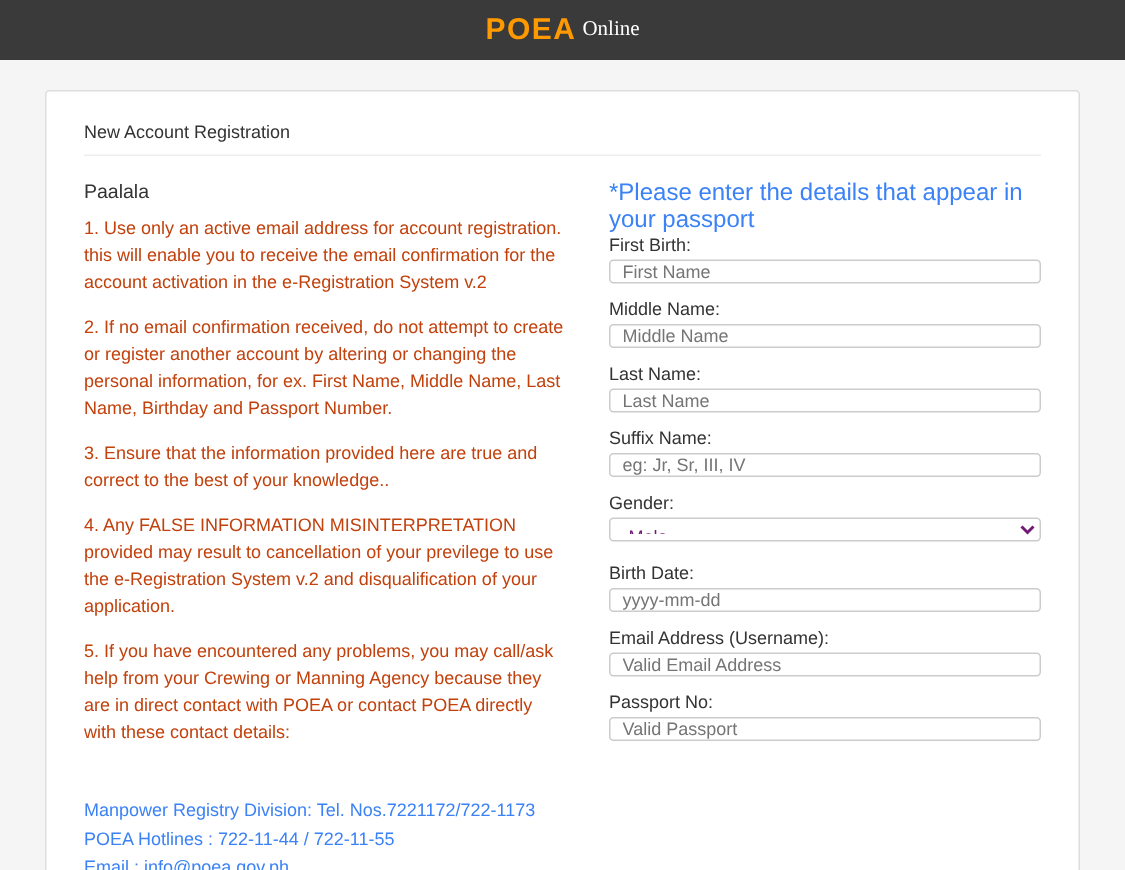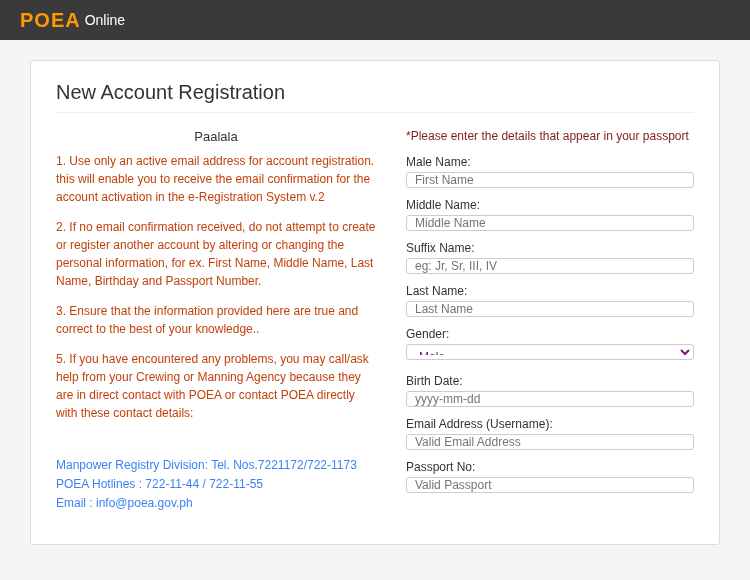--- a/index.html
+++ b/index.html
@@ -8,45 +8,47 @@
       font-size: 13px;
       background: #f0f0f0;
       color: #333;
     }
     .top-bar {
       background: #3a3a3a;
       height: 40px;
       display: flex;
       align-items: center;
       padding: 0 20px;
+      justify-content: center;
     }
     .top-bar .logo-poea {
       color: #f90;
       font-weight: bold;
       font-size: 20px;
       letter-spacing: 1px;
     }
     .top-bar .logo-online {
       color: #fff;
       font-size: 14px;
       margin-left: 4px;
+      font-family: Liberation Serif, serif;
     }
     .page-wrapper {
       background: #f5f5f5;
       min-height: 540px;
       padding: 20px 30px;
     }
     .card {
       background: #fff;
       border: 1px solid #ddd;
       border-radius: 3px;
       padding: 20px 25px 30px 25px;
     }
     .card-title {
-      font-size: 20px;
+      font-size: 12px;
       font-weight: normal;
       color: #333;
       margin-bottom: 16px;
       padding-bottom: 8px;
       border-bottom: 1px solid #eee;
     }
     .two-col {
       display: flex;
       gap: 30px;
     }
@@ -55,41 +57,39 @@
       flex-shrink: 0;
     }
     .right-col {
       flex: 1;
     }
     .paalala-title {
       font-size: 13px;
       color: #333;
       margin-bottom: 8px;
       font-weight: normal;
-      text-align: center;
     }
     .paalala-item {
       color: #c2410c;
       font-size: 12px;
       line-height: 1.5;
       margin-bottom: 12px;
     }
     .paalala-item span.num {
       font-weight: normal;
     }
     .contact-info {
       color: #3b82f6;
       font-size: 12px;
       line-height: 1.6;
       margin-top: 34px;
     }
     .passport-note {
-      font-size: 12px;
-      color: #7f1d1d;
-      margin-bottom: 12px;
+      font-size: 16px;
+      color: #3b82f6;
     }
     .form-group {
       margin-bottom: 10px;
     }
     .form-group label {
       display: block;
       font-size: 12px;
       color: #333;
       margin-bottom: 3px;
     }
@@ -129,47 +129,50 @@
         <div class="paalala-item">
           <span class="num">1. </span>Use only an active email address for account registration. this will enable you to receive the email confirmation for the account activation in the e-Registration System v.2
         </div>
         <div class="paalala-item">
           <span class="num">2. </span>If no email confirmation received, do not attempt to create or register another account by altering or changing the personal information, for ex. First Name, Middle Name, Last Name, Birthday and Passport Number.
         </div>
         <div class="paalala-item">
           <span class="num">3. </span>Ensure that the information provided here are true and correct to the best of your knowledge..
         </div>
         <div class="paalala-item">
+          <span class="num">4. </span>Any FALSE INFORMATION MISINTERPRETATION provided may result to cancellation of your previlege to use the e-Registration System v.2 and disqualification of your application.
+        </div>
+        <div class="paalala-item">
           <span class="num">5. </span>If you have encountered any problems, you may call/ask help from your Crewing or Manning Agency because they are in direct contact with POEA or contact POEA directly with these contact details:
         </div>
         <div class="contact-info">
           <div>Manpower Registry Division: Tel. Nos.7221172/722-1173</div>
           <div>POEA Hotlines : 722-11-44 / 722-11-55</div>
           <div>Email : info@poea.gov.ph</div>
         </div>
       </div>
 
       <div class="right-col">
         <div class="passport-note">*Please enter the details that appear in your passport</div>
 
         <div class="form-group">
-          <label>Male Name:</label>
+          <label>First Birth:</label>
           <input type="text" placeholder="First Name" style="">
         </div>
         <div class="form-group">
           <label>Middle Name:</label>
           <input type="text" placeholder="Middle Name" style="">
         </div>
         <div class="form-group">
+          <label>Last Name:</label>
+          <input type="text" placeholder="Last Name" style="">
+        </div>
+        <div class="form-group">
           <label>Suffix Name:</label>
           <input type="text" placeholder="eg: Jr, Sr, III, IV" style="">
-        </div>
-        <div class="form-group">
-          <label>Last Name:</label>
-          <input type="text" placeholder="Last Name" style="">
         </div>
         <div class="form-group">
           <label>Gender:</label>
           <select>
             <option>Male</option>
             <option>Female</option>
           </select>
         </div>
         <div class="form-group">
           <label>Birth Date:</label>

